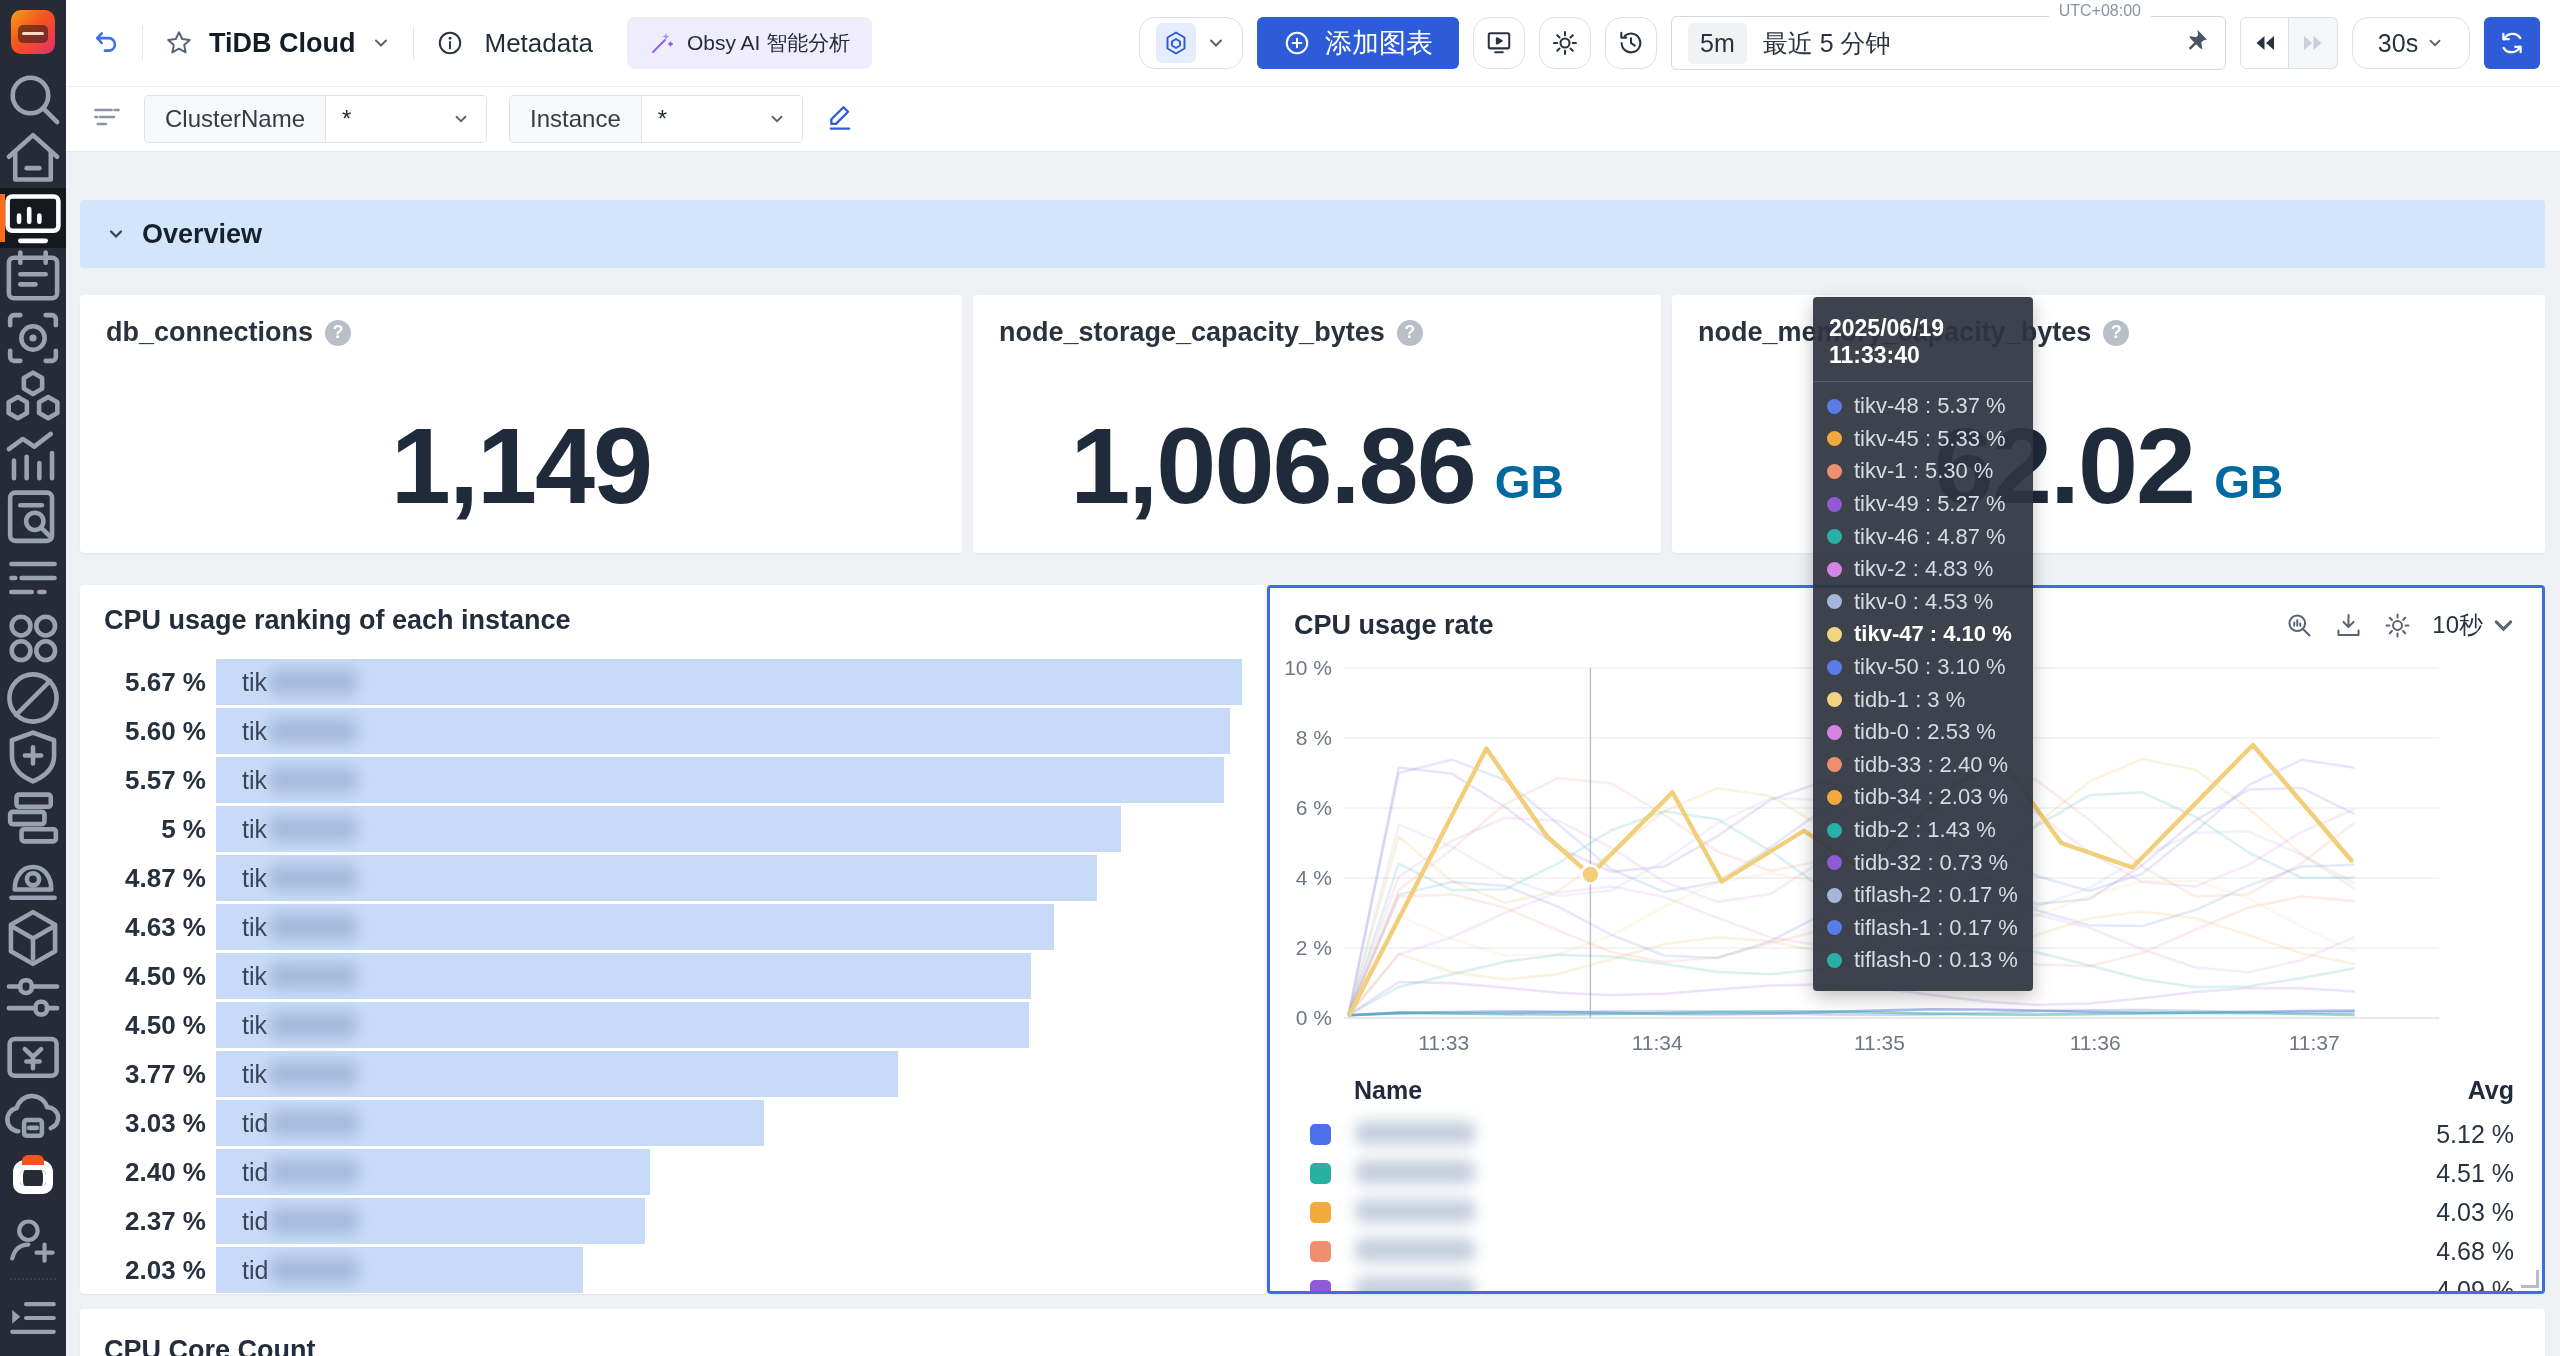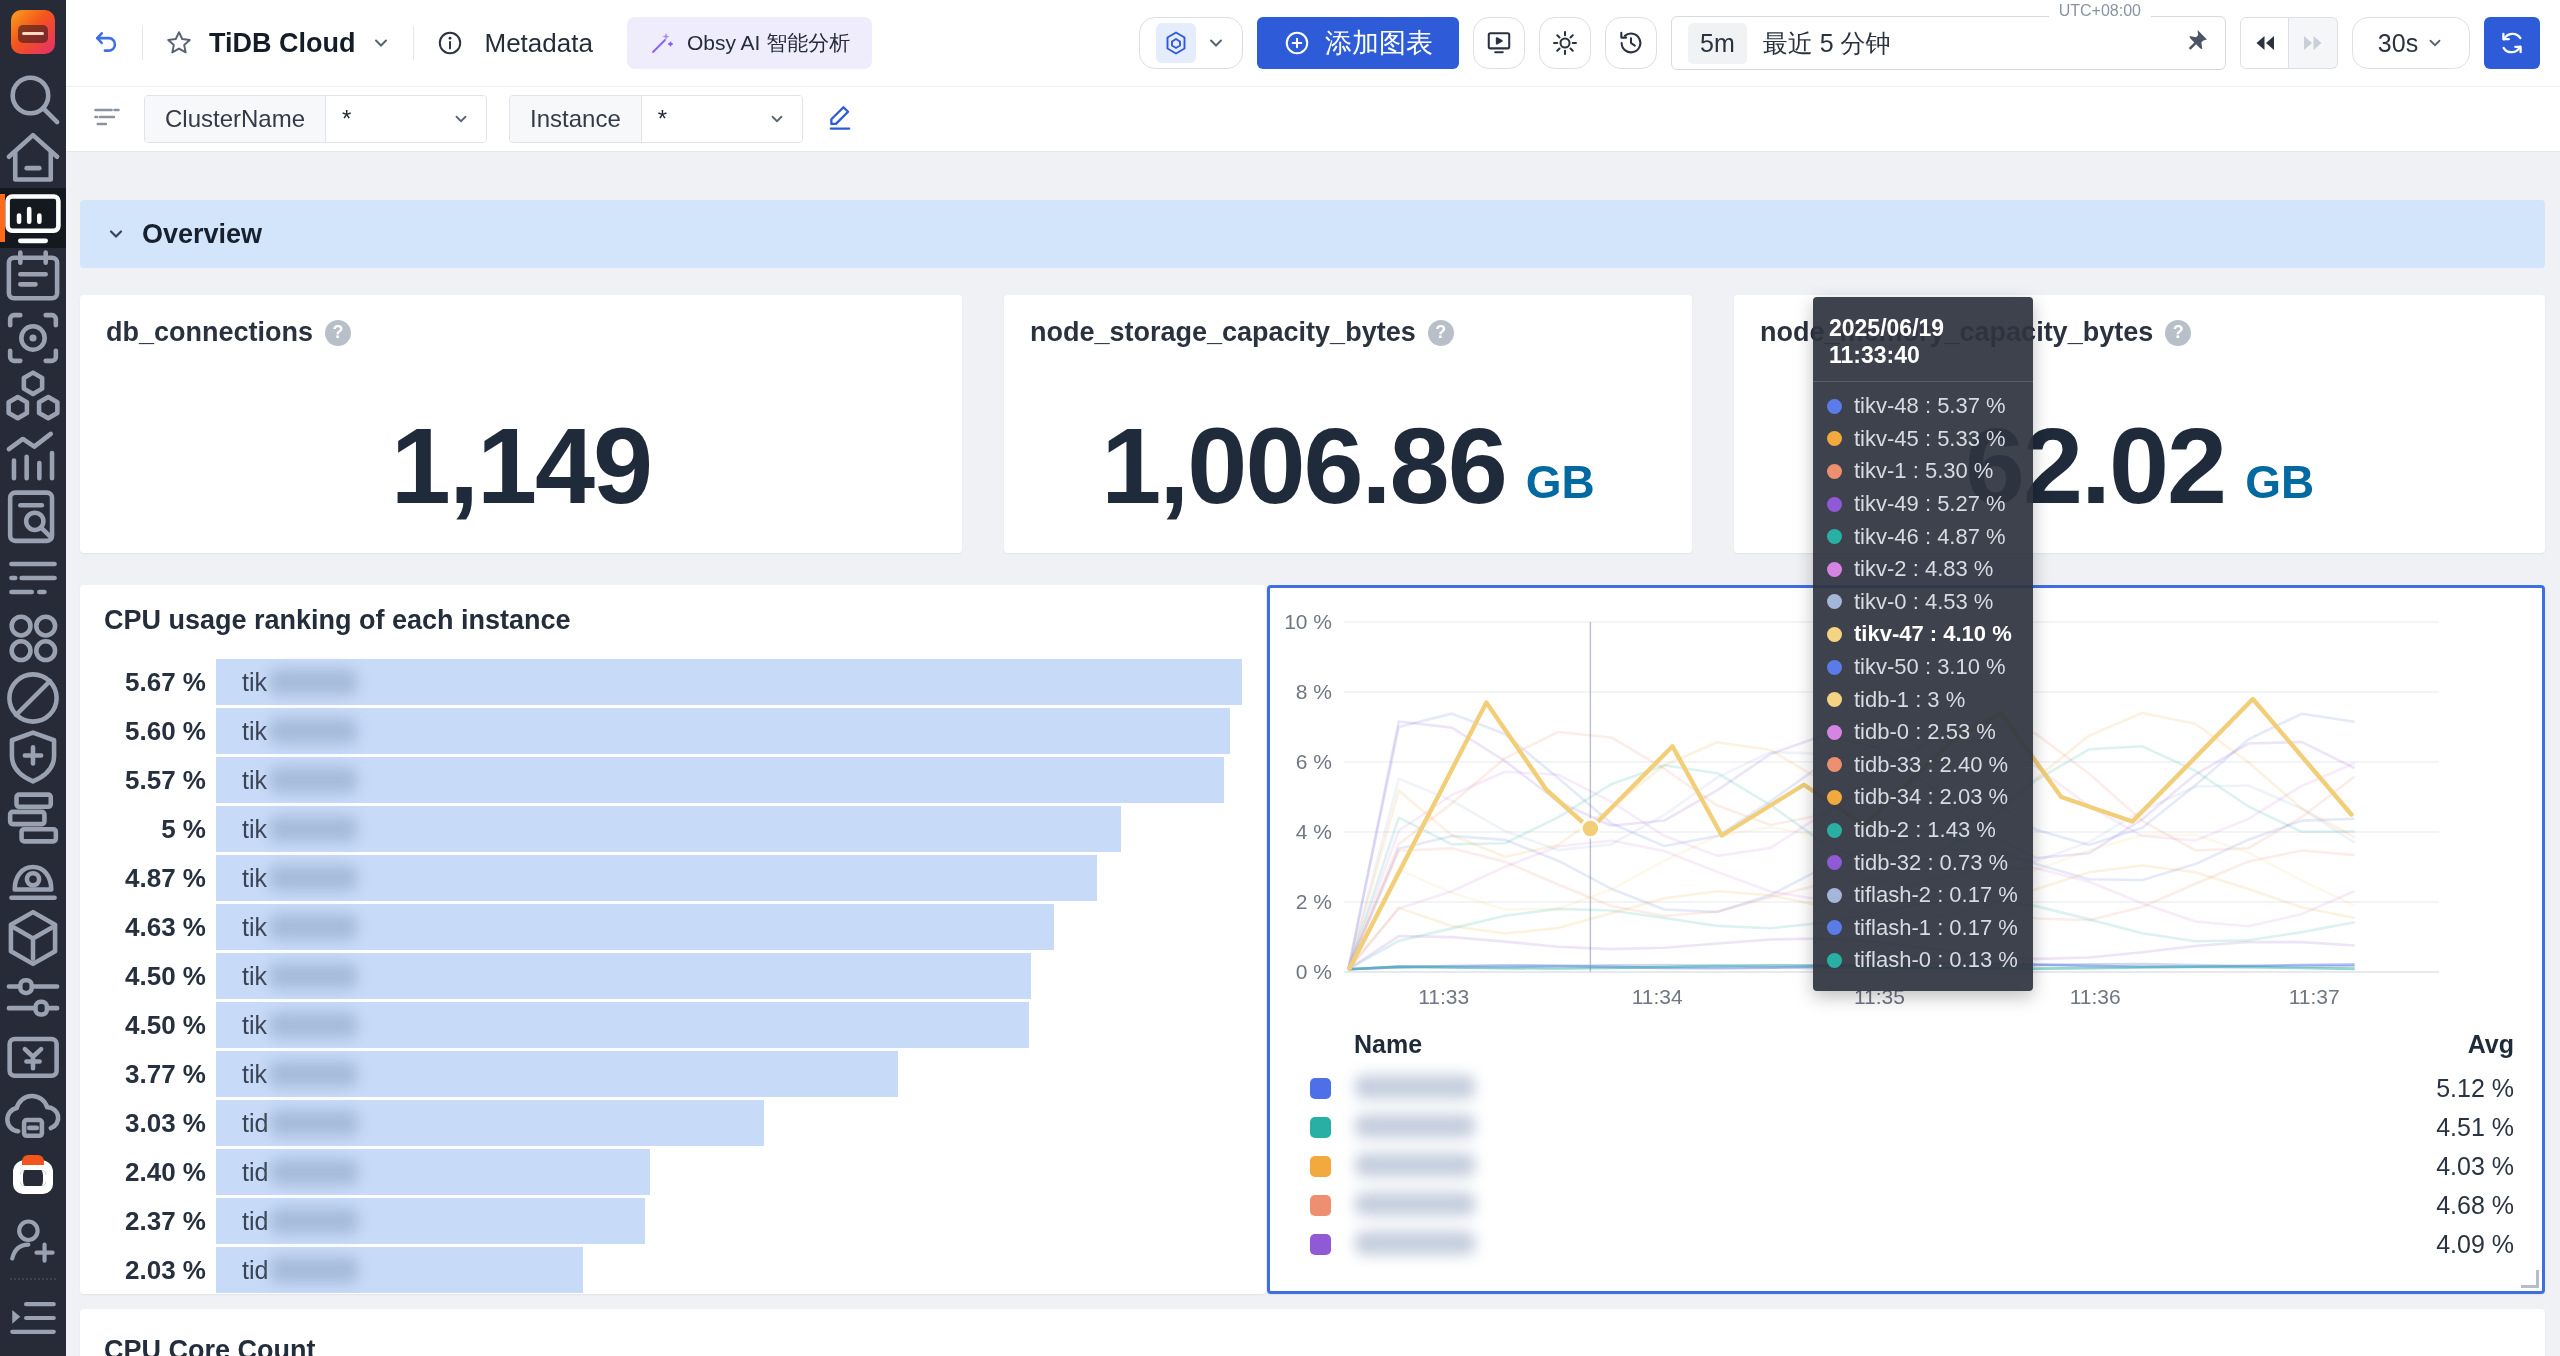--- a/index.html
+++ b/index.html
@@ -60,21 +60,21 @@
   .var-group { display:flex; height:48px; border:1px solid #E0E3E8; border-radius:4px; overflow:hidden; }
   .var-label { background:#F7F8FA; padding:0 20px; display:flex; align-items:center; font-size:24px; color:#333B48; border-right:1px solid #E0E3E8; }
   .var-value { width:160px; padding:0 16px; display:flex; align-items:center; justify-content:space-between; font-size:24px; color:#222A36; background:#fff; cursor:pointer; }
   .pencil { color:#2E5BD8; cursor:pointer; }
 
   
   .content { position:relative; flex:1; overflow:hidden; padding:48px 15px 0 14px; }
   .band { height:68px; background:#D2E5FB; border-radius:4px; display:flex; align-items:center; gap:16px; padding:0 26px; font-size:27px; font-weight:700; color:#16202E; cursor:pointer; }
   .band .chev { color:#3A4352; }
 
-  .cards-row { display:flex; gap:42px; margin-top:27px; }
+  .cards-row { display:flex; gap:11px; margin-top:27px; }
   .card { background:#fff; border-radius:4px; box-shadow:0 1px 2px rgba(16,24,40,.06); height:258px; padding:22px 26px; position:relative; }
   .card:nth-child(1){ width:882px; } .card:nth-child(2){ width:688px; } .card:nth-child(3){ flex:1; }
   .card-title-row { display:flex; align-items:center; gap:12px; }
   .card-title { font-size:27px; font-weight:700; color:#2A323F; }
   .help { width:26px; height:26px; border-radius:50%; background:#B9BfC9; color:#fff; font-size:18px; font-weight:700; display:flex; align-items:center; justify-content:center; cursor:pointer; }
   .card-value-wrap { position:absolute; left:0; right:0; top:82px; bottom:0; display:flex; align-items:center; justify-content:center; }
   .card-value { font-size:108px; font-weight:800; color:#1F2A3A; letter-spacing:-2px; }
   .card-unit { font-size:46px; font-weight:800; color:#0369a1; margin-left:20px; padding-top:34px; }
   .card-unit:empty { display:none; }
 
@@ -616,20 +616,44 @@
                   <span class="rank-bar" style="display: flex; width: 35.8%;">
                     <span class="rank-prefix">tid</span>
                     <span class="blur-blob"></span>
                   </span>
                 </span>
               </div>
           </div>
         </div>
 
         <div class="panel cpu">
+          <div class="cpu-head">
+            <span class="panel-title">CPU usage rate</span>
+            <span class="cpu-tools">
+              <svg viewBox="0 0 26 26" fill="none" stroke="currentColor" stroke-width="1.8" stroke-linecap="round">
+                  <circle cx="11" cy="11" r="7"></circle>
+                  <path d="M16.3 16.3L22 22"></path>
+                  <path d="M8.3 13.3v-3M11 13.3V8.2M13.7 13.3v-2"></path>
+                </svg>
+              <svg viewBox="0 0 26 26" fill="none" stroke="currentColor" stroke-width="1.8" stroke-linecap="round" stroke-linejoin="round">
+                  <path d="M13 3.5V14M8.5 9.8L13 14.3 17.5 9.8"></path>
+                  <path d="M4 17.5v4h18v-4"></path>
+                </svg>
+              <svg viewBox="0 0 26 26" fill="none" stroke="currentColor" stroke-width="1.8" stroke-linecap="round">
+                  <circle cx="13" cy="13" r="4"></circle>
+                  <path d="M13 3.2v2.6M13 20.2v2.6M3.2 13h2.6M20.2 13h2.6M6.1 6.1l1.9 1.9M18 18l1.9 1.9M19.9 6.1L18 8M8 18l-1.9 1.9"></path>
+                </svg>
+              <span class="cpu-interval">
+                <span>10秒</span>
+                <svg width="17" height="17" viewBox="0 0 20 20" fill="none" stroke="#5A6373" stroke-width="2" stroke-linecap="round">
+                    <path d="M5 7.5l5 5 5-5"></path>
+                  </svg>
+              </span>
+            </span>
+          </div>
           <div class="chart-wrap">
             <svg id="line-chart" width="1166" height="400" viewBox="0 0 1166 400">
                 <line x1="62" y1="360" x2="1157" y2="360" stroke="#DFE2E8" stroke-width="1.6"></line>
                 <text x="50" y="367" text-anchor="end" font-size="21" fill="#6F7684">0 %</text>
                 <line x1="62" y1="290" x2="1157" y2="290" stroke="#EFF1F4" stroke-width="1.6"></line>
                 <text x="50" y="297" text-anchor="end" font-size="21" fill="#6F7684">2 %</text>
                 <line x1="62" y1="220" x2="1157" y2="220" stroke="#EFF1F4" stroke-width="1.6"></line>
                 <text x="50" y="227" text-anchor="end" font-size="21" fill="#6F7684">4 %</text>
                 <line x1="62" y1="150" x2="1157" y2="150" stroke="#EFF1F4" stroke-width="1.6"></line>
                 <text x="50" y="157" text-anchor="end" font-size="21" fill="#6F7684">6 %</text>

